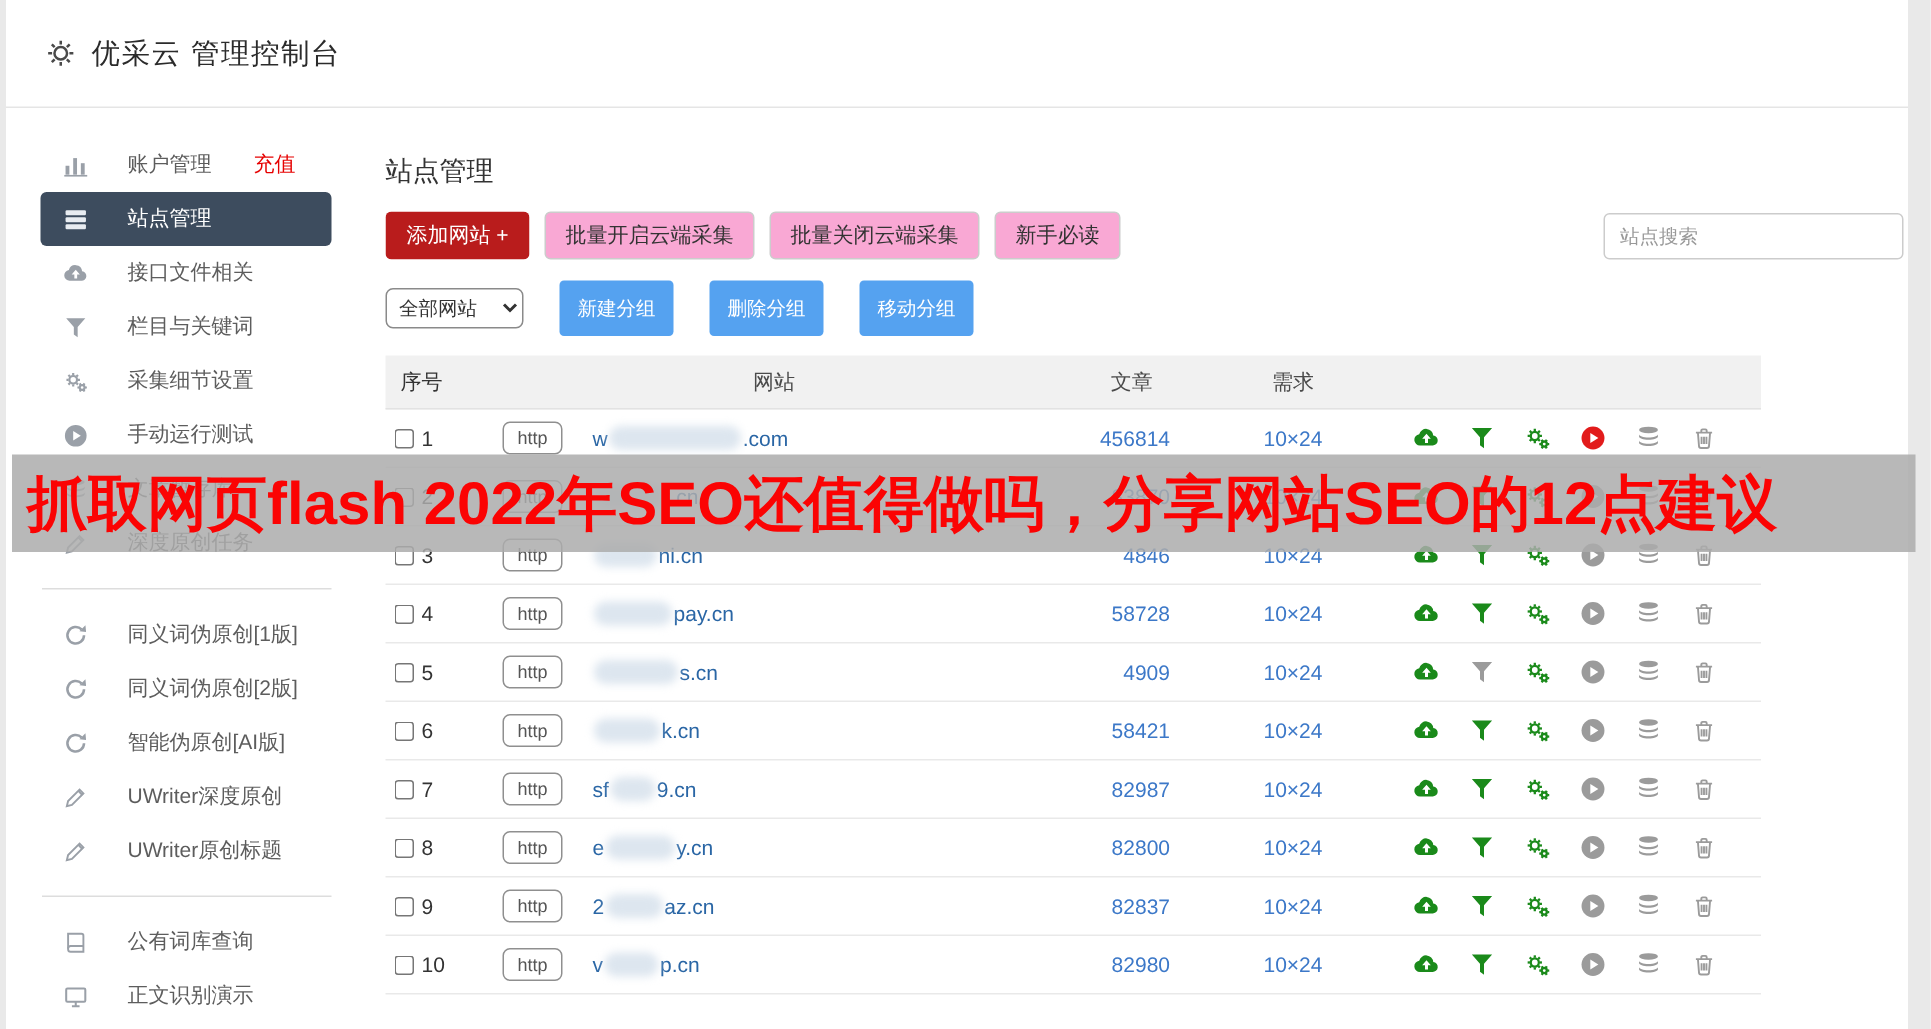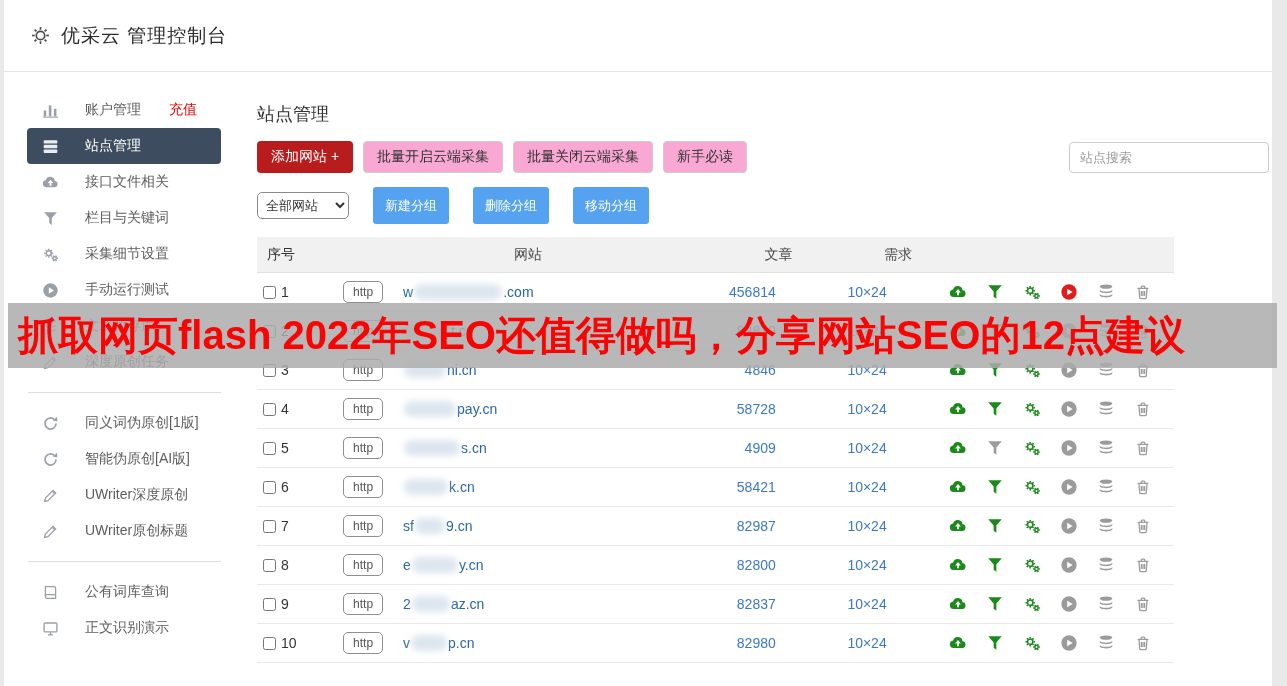--- a/index.html
+++ b/index.html
@@ -39,21 +39,21 @@
   .search-input::placeholder { color:#999; }
 
   .group-bar { display:flex; align-items:center; gap:24px; margin-top:14px; }
   .group-select { width:92px; height:27px; border:1px solid #8a8a8a; border-radius:5px;
     font-size:13px; color:#333; padding:0 4px; background:#fff; }
   .btn-blue { height:37px; background:#55a2f0; color:#fff; border:none; border-radius:3px;
     font-size:13px; padding:0 12px; cursor:pointer; }
 
   
   .site-table { width:917px; margin-top:13px; font-size:14px; }
-  .t-row { display:flex; align-items:center; height:39px; border-bottom:1px solid #e9e9e9;gap:12px; }
+  .t-row { display:flex; align-items:center; height:39px; border-bottom:1px solid #e9e9e9; }
   .t-head { height:36px; background:#f1f1f1; color:#4a4a4a; border-bottom:1px solid #e2e2e2; }
   .c-index { width:78px; padding-left:6px; display:flex; align-items:center; gap:5px; color:#333; }
   .c-site { width:362px; display:flex; align-items:center; }
   .c-articles { width:115px; text-align:right; padding-right:32px; }
   .c-demand { width:100px; text-align:center; }
   .c-ops { width:262px; display:flex; justify-content:center; gap:19px; align-items:center; }
   .t-head .c-index { padding-left:10px; }
   .t-head .c-site { justify-content:center; }
   .t-head .c-articles { text-align:center; padding-right:0; }
   .link-blue { color:#3c78c8; }
@@ -206,20 +206,30 @@
     <span class="ic">
             <svg viewBox="0 0 20 20">
               <path fill="none" stroke="currentColor" stroke-width="2" d="M16.5 10a6.5 6.5 0 1 1-1.9-4.6"></path>
               <path fill="currentColor" d="M17.6 2.2l.5 5.2-5.2-.5z"></path>
             </svg>
           </span>
     <span>同义词伪原创[1版]</span>
 
   </div>
 
+  <div class="side-item">
+    <span class="ic">
+            <svg viewBox="0 0 20 20">
+              <path fill="none" stroke="currentColor" stroke-width="2" d="M16.5 10a6.5 6.5 0 1 1-1.9-4.6"></path>
+              <path fill="currentColor" d="M17.6 2.2l.5 5.2-5.2-.5z"></path>
+            </svg>
+          </span>
+    <span>同义词伪原创[2版]</span>
+
+  </div>
 
   <div class="side-item">
     <span class="ic">
             <svg viewBox="0 0 20 20">
               <path fill="none" stroke="currentColor" stroke-width="2" d="M16.5 10a6.5 6.5 0 1 1-1.9-4.6"></path>
               <path fill="currentColor" d="M17.6 2.2l.5 5.2-5.2-.5z"></path>
             </svg>
           </span>
     <span>智能伪原创[AI版]</span>
 

